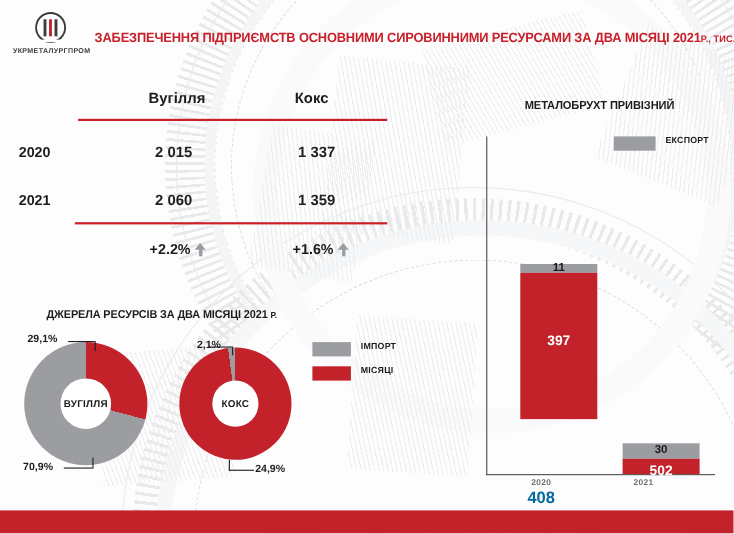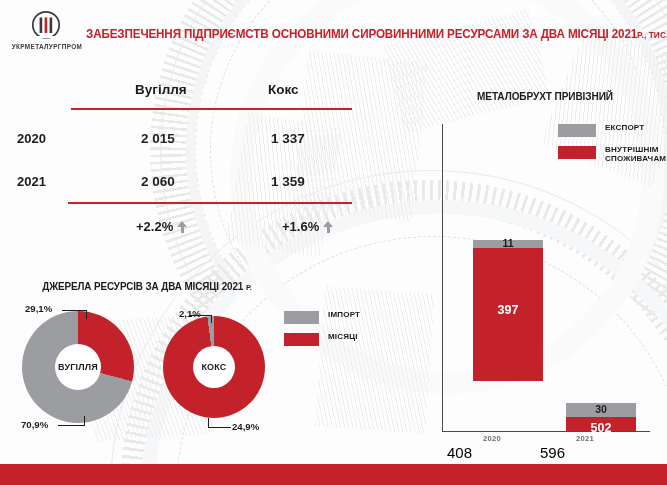--- a/index.html
+++ b/index.html
@@ -49,21 +49,21 @@
   .yr{position:absolute;font-size:13px;font-weight:bold;color:#1c1c1e;}
   .yr-2020{left:17px;top:131px;}
   .yr-2021{left:17px;top:174px;}
   .val{position:absolute;font-size:13.5px;font-weight:600;color:#1f1f21;}
   .v-c20{left:141px;top:131px;}
   .v-k20{left:271px;top:131px;}
   .v-c21{left:141px;top:174px;text-align:right;}
   .v-k21{left:271px;top:174px;}
   .delta{position:absolute;font-size:13px;font-weight:bold;color:#1c1c1e;display:flex;align-items:center;gap:4px;}
   .d-coal{left:136px;top:219px;}
-  .d-coke{left:266px;top:219px;padding-left:16px;}
+  .d-coke{left:266px;top:219px;}
   .arrow-up{display:inline-block;width:10px;height:12px;position:relative;}
   .arrow-up::before{content:"";position:absolute;left:3.4px;top:4px;width:3.2px;height:8px;background:#9a9ca0;}
   .arrow-up::after{content:"";position:absolute;left:0;top:0;width:0;height:0;
     border-left:5px solid transparent;border-right:5px solid transparent;border-bottom:6px solid #9a9ca0;}
 
   
   .donut-title{position:absolute;left:22px;top:281px;width:250px;text-align:center;
     font-size:10.4px;font-weight:bold;color:#1c1c1e;letter-spacing:-.1px;
     transform:scaleX(.95);transform-origin:center;}
   .donut-title .sm{font-size:8px;}
@@ -99,21 +99,21 @@
 
   .bar-col{position:absolute;bottom:0;width:70px;}
   .bar-seg{position:absolute;left:16px;width:100%;}
   .seg-red{background:#c4222a;}
   .seg-gray{background:#9b9da1;}
   .seg-label{position:absolute;width:100%;text-align:center;font-weight:bold;}
   .lbl-on-red{color:#ffffff;font-size:12.5px;}
   .lbl-on-gray{color:#1c1c1e;font-size:10.5px;}
 
   .x-year{position:absolute;width:90px;text-align:center;font-size:7.6px;font-weight:bold;color:#6d6f73;letter-spacing:.3px;}
-  .x-total{position:absolute;width:90px;text-align:left;font-size:15px;font-weight:normal;color:#000000;}
+  .x-total{position:absolute;width:90px;text-align:center;font-size:15px;font-weight:bold;color:#0369a1;}
 
   .footer-bar{position:absolute;left:0;bottom:0;width:667px;height:21px;background:#c4222a;}
 </style>
 </head>
 <body>
 
 <div id="stage">
 
   <div class="bg-layer">
     <div class="hatch" style="left:150px;top:-130px;width:560px;height:560px;"></div>
@@ -223,24 +223,20 @@
     </div>
   </div>
 
   <div class="bar-title">МЕТАЛОБРУХТ ПРИВІЗНИЙ</div>
 
   <div id="bar-legend" class="legend">
     <div class="legend-row">
       <span class="swatch" style="background:#9b9da1;"></span>
       <span class="legend-label">ЕКСПОРТ</span>
     </div>
-    <div class="legend-row">
-      <span class="swatch" style="background:#c4222a;"></span>
-      <span class="legend-label">ВНУТРІШНІМ<br>СПОЖИВАЧАМ</span>
-    </div>
   </div>
 
   <div class="axis-y"></div>
   <div class="axis-x"></div>
 
   <div id="bar-2020" class="bar-col" style="left: 457px; height: 191.25px; top: 239.75px; bottom: auto;">
       <div class="bar-seg seg-gray" style="top: 0px; height: 8px;">
         <div class="seg-label lbl-on-gray" style="top: -3px;">11</div>
       </div>
       <div class="bar-seg seg-red" style="top: 8px; height: 133px;">
@@ -252,16 +248,15 @@
         <div class="seg-label lbl-on-gray" style="top: 0.03125px;">30</div>
       </div>
       <div class="bar-seg seg-red" style="top: 14.0625px; height: 14.0625px;">
         <div class="seg-label lbl-on-red" style="top: 4.21875px;">502</div>
       </div>
     </div>
 
   <div class="x-year" style="left:447px;top:434px;">2020</div>
   <div class="x-total" style="left:447px;top:444px;">408</div>
   <div class="x-year" style="left:540px;top:434px;">2021</div>
-  <div class="x-total" style="left:540px;top:444px;">596</div>
 
   <div class="footer-bar"></div>
 </div>
 
 </body></html>

